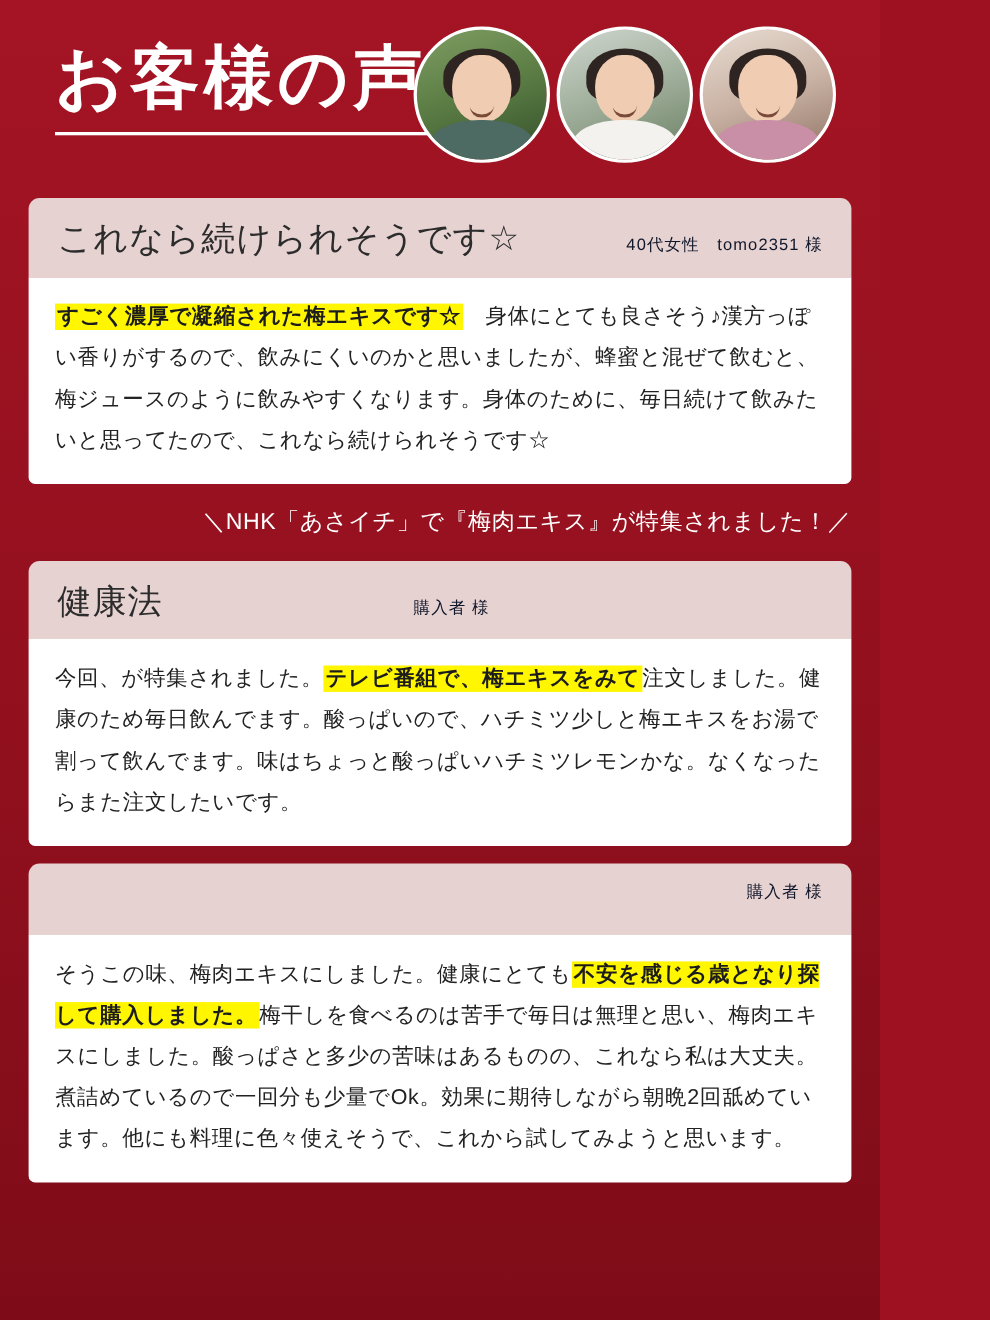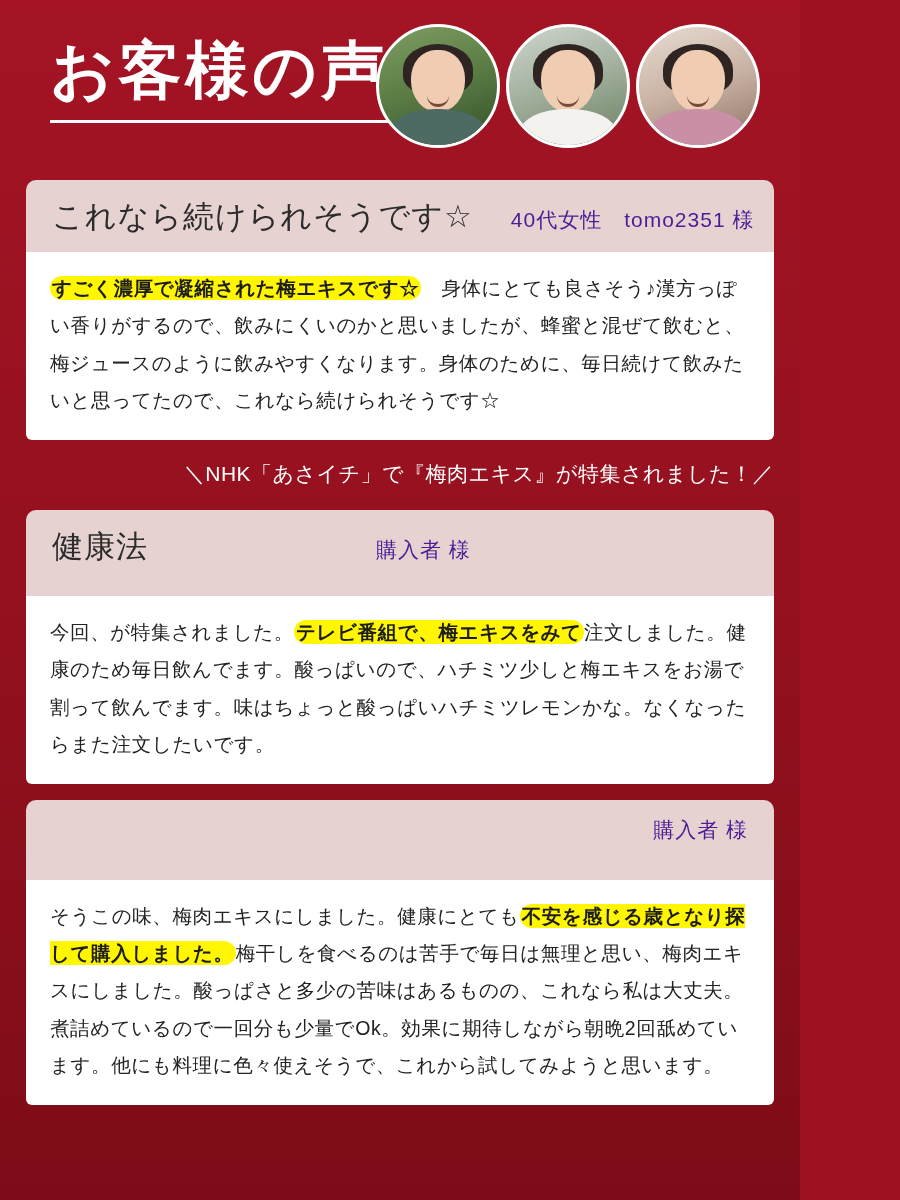--- a/index.html
+++ b/index.html
@@ -117,52 +117,51 @@
   }
   .review-head {
     background: #e7d2d2;
     border-radius: 10px 10px 0 0;
     padding: 16px 26px 14px 26px;
     display: flex;
     align-items: baseline;
     min-height: 36px;
     gap: 38px;
   }
-  .review-head.tall { padding-bottom: 28px; }
+  .review-head.tall { padding-bottom: 13px; }
   .review-title {
     font-family: "DejaVu Sans", sans-serif;
     font-size: 31px;
     font-weight: 500;
     color: #2c2c2c;
     letter-spacing: 1px;
     white-space: nowrap;
   }
   .review-meta {
     margin-left: auto;
-    font-size: 21px;
-    color: #4c1d95;
+    font-size: 15px;
+    color: #0f172a;
     letter-spacing: 1px;
     white-space: nowrap;
   }
   .review-body {
     background: #ffffff;
     border-radius: 0 0 6px 6px;
     padding: 18px 24px 20px 24px;
     font-size: 19.5px;
     line-height: 1.92;
     color: #222222;
     letter-spacing: 0.6px;
   }
   .review-body p { margin: 0; }
   .hl {
     background: #fff600;
     padding: 1px 2px;
     font-weight: 700;
     color: #1c1c1c;
-    border-radius: 12px;
   }
 
   
   .nhk-banner {
     color: #ffffff;
     font-size: 21px;
     font-weight: 400;
     letter-spacing: 0.5px;
     padding: 4px 0 22px 4px;
     white-space: nowrap;

